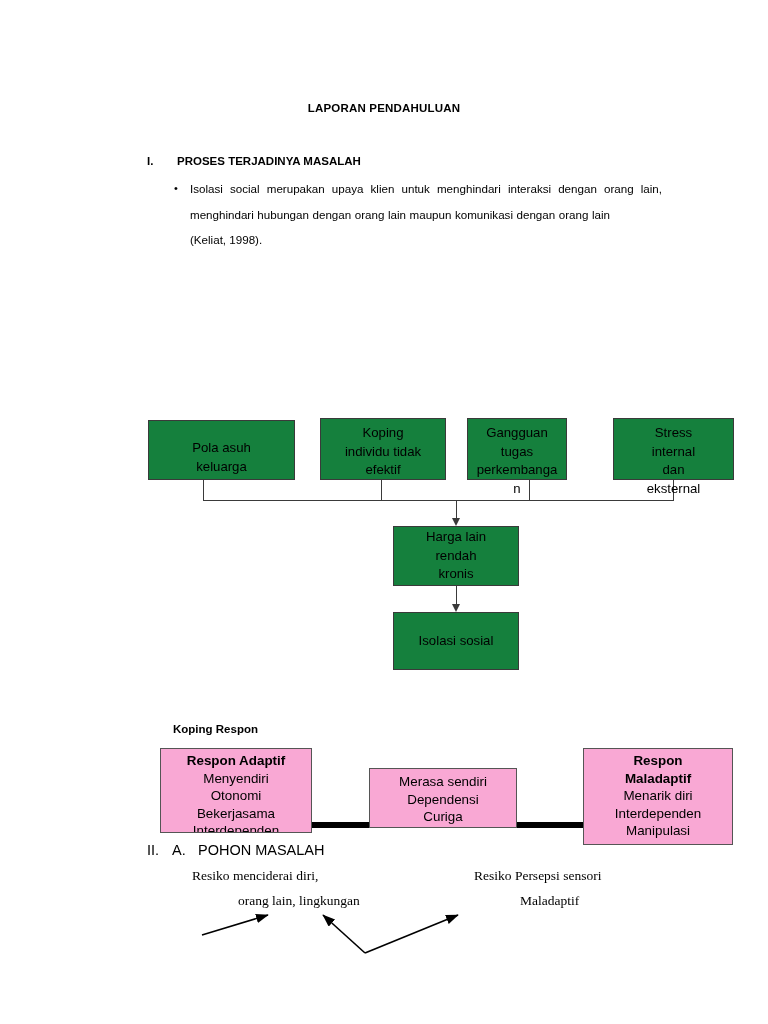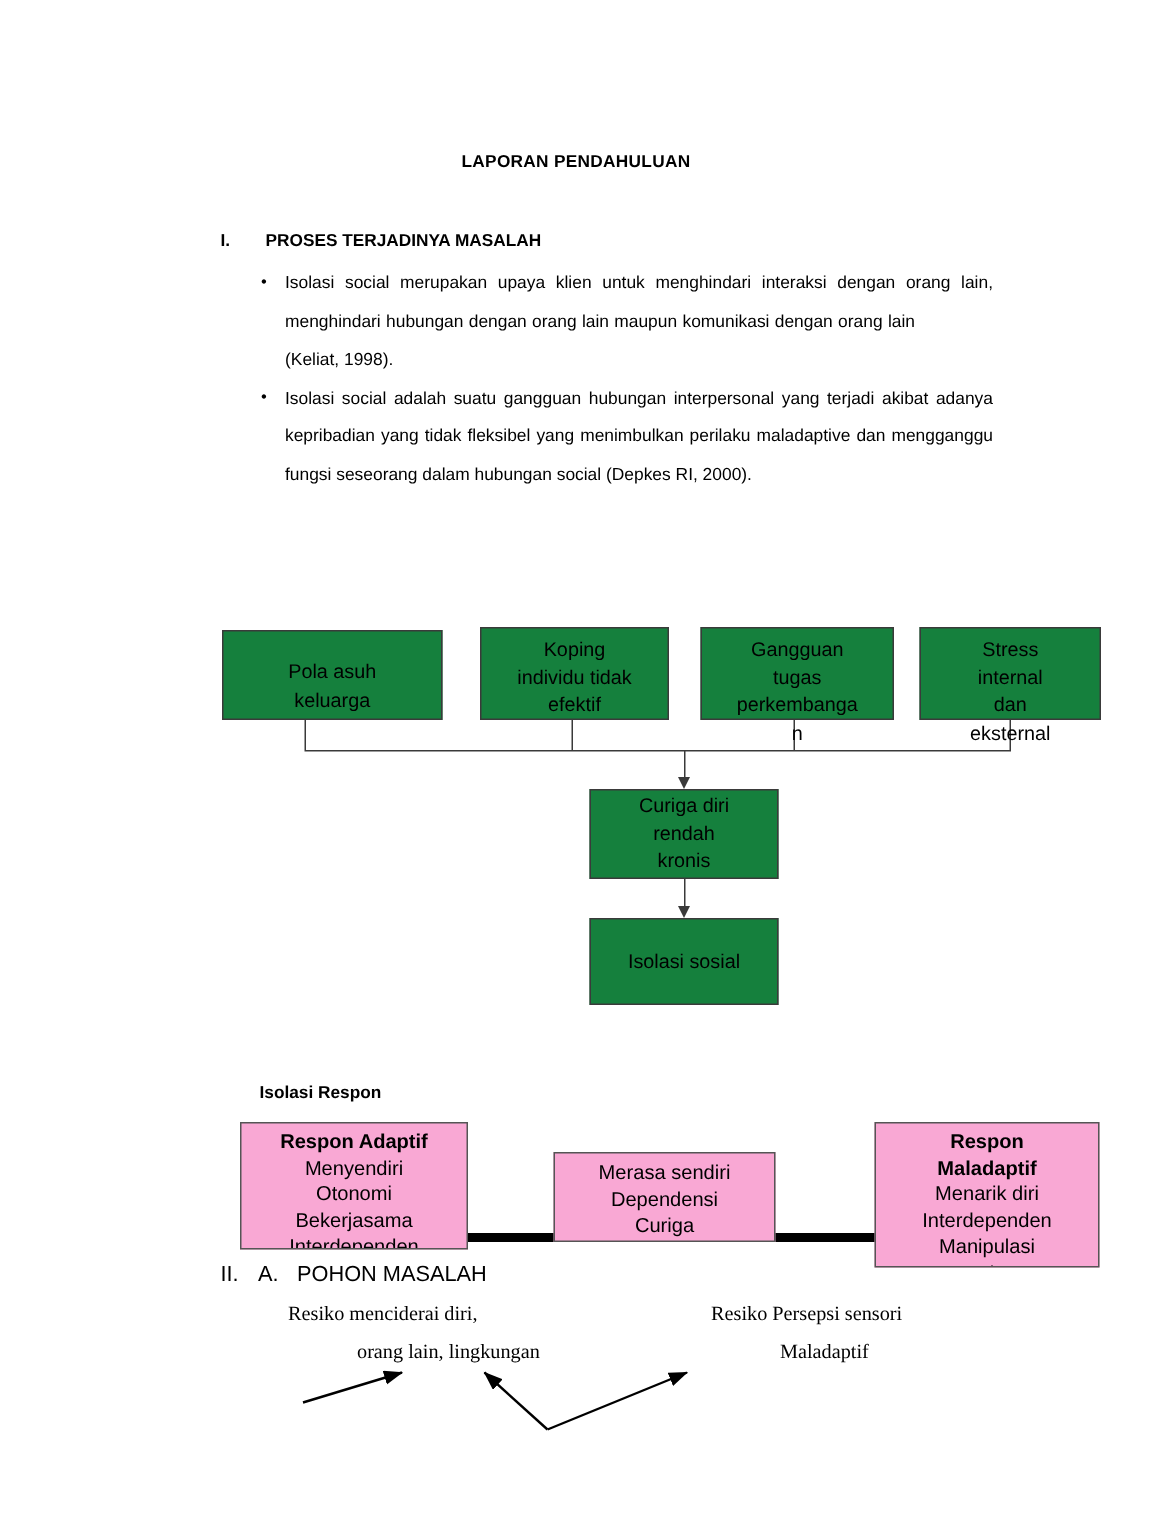--- a/index.html
+++ b/index.html
@@ -180,41 +180,40 @@
 
   <div class="doc-title">
     <div>LAPORAN PENDAHULUAN</div>
   </div>
 
   <div class="sec-heading" id="sec1-num">I.</div>
   <div class="sec-heading" id="sec1-text">PROSES TERJADINYA MASALAH</div>
 
   <div class="bullets">
     <div class="bullet-item"><span>Isolasi social merupakan upaya klien untuk menghindari interaksi dengan orang lain, menghindari hubungan dengan orang lain maupun komunikasi dengan orang lain</span><span class="tab-gap"></span><span>(Keliat, 1998).</span></div>
-    <div class="bullet-item"><span>Isolasi social adalah suatu gangguan hubungan interpersonal yang terjadi akibat adanya kepribadian yang tidak fleksibel yang menimbulkan perilaku maladaptive dan mengganggu fungsi seseorang dalam hubungan social (Depkes RI, 2000).</span></div>
   </div>
 
   <div>
 
     <div class="fbox overflow" style="left:148px; top:420px; width:147px; height:60px;">
       <div class="inner" style="top:18px;">
         <div>Pola asuh</div>
         <div>keluarga</div>
       </div>
     </div>
 
     <div class="fbox overflow" style="left:320px; top:418px; width:126px; height:62px;">
       <div class="inner" style="top:5px;">
         <div>Koping</div>
         <div>individu tidak</div>
         <div>efektif</div>
       </div>
     </div>
 
-    <div class="fbox overflow" style="left:467px; top:418px; width:129px; height:62px;">
+    <div class="fbox overflow" style="left:467px; top:418px; width:100px; height:62px;">
       <div class="inner" style="top:5px;">
         <div>Gangguan</div>
         <div>tugas</div>
         <div>perkembanga</div>
         <div>n</div>
       </div>
     </div>
 
     <div class="fbox overflow" style="left:613px; top:418px; width:121px; height:62px;">
       <div class="inner" style="top:5px;">
@@ -230,38 +229,38 @@
     <div class="vline" style="left:529px; top:480px; height:20px;"></div>
     <div class="vline" style="left:673px; top:480px; height:20px;"></div>
 
     <div class="hline" style="left:203px; top:500px; width:471px;"></div>
 
     <div class="vline" style="left:456px; top:500px; height:22px;"></div>
     <div class="arrow-down" style="left:452px; top:518px;"></div>
 
     <div class="fbox" style="left:393px; top:526px; width:126px; height:60px;">
       <div class="inner">
-        <div>Curiga diri</div>
+        <div>Harga lain</div>
         <div>rendah</div>
         <div>kronis</div>
       </div>
     </div>
 
     <div class="vline" style="left:456px; top:586px; height:22px;"></div>
     <div class="arrow-down" style="left:452px; top:604px;"></div>
 
     <div class="fbox" style="left:393px; top:612px; width:126px; height:58px;">
       <div class="inner">
         <div>Isolasi sosial</div>
       </div>
     </div>
   </div>
 
   <div>
-    <div id="rentang-label">Isolasi Respon</div>
+    <div id="rentang-label">Koping Respon</div>
 
     <div class="thickbar" style="left:300px; top:822px; width:100px;"></div>
     <div class="thickbar" style="left:512px; top:822px; width:90px;"></div>
 
     <div class="rbox" style="left:160px; top:748px; width:152px; height:85px; padding-top:3px;">
       <div class="bold-line">Respon Adaptif</div>
       <div>Menyendiri</div>
       <div>Otonomi</div>
       <div>Bekerjasama</div>
       <div>Interdependen</div>

